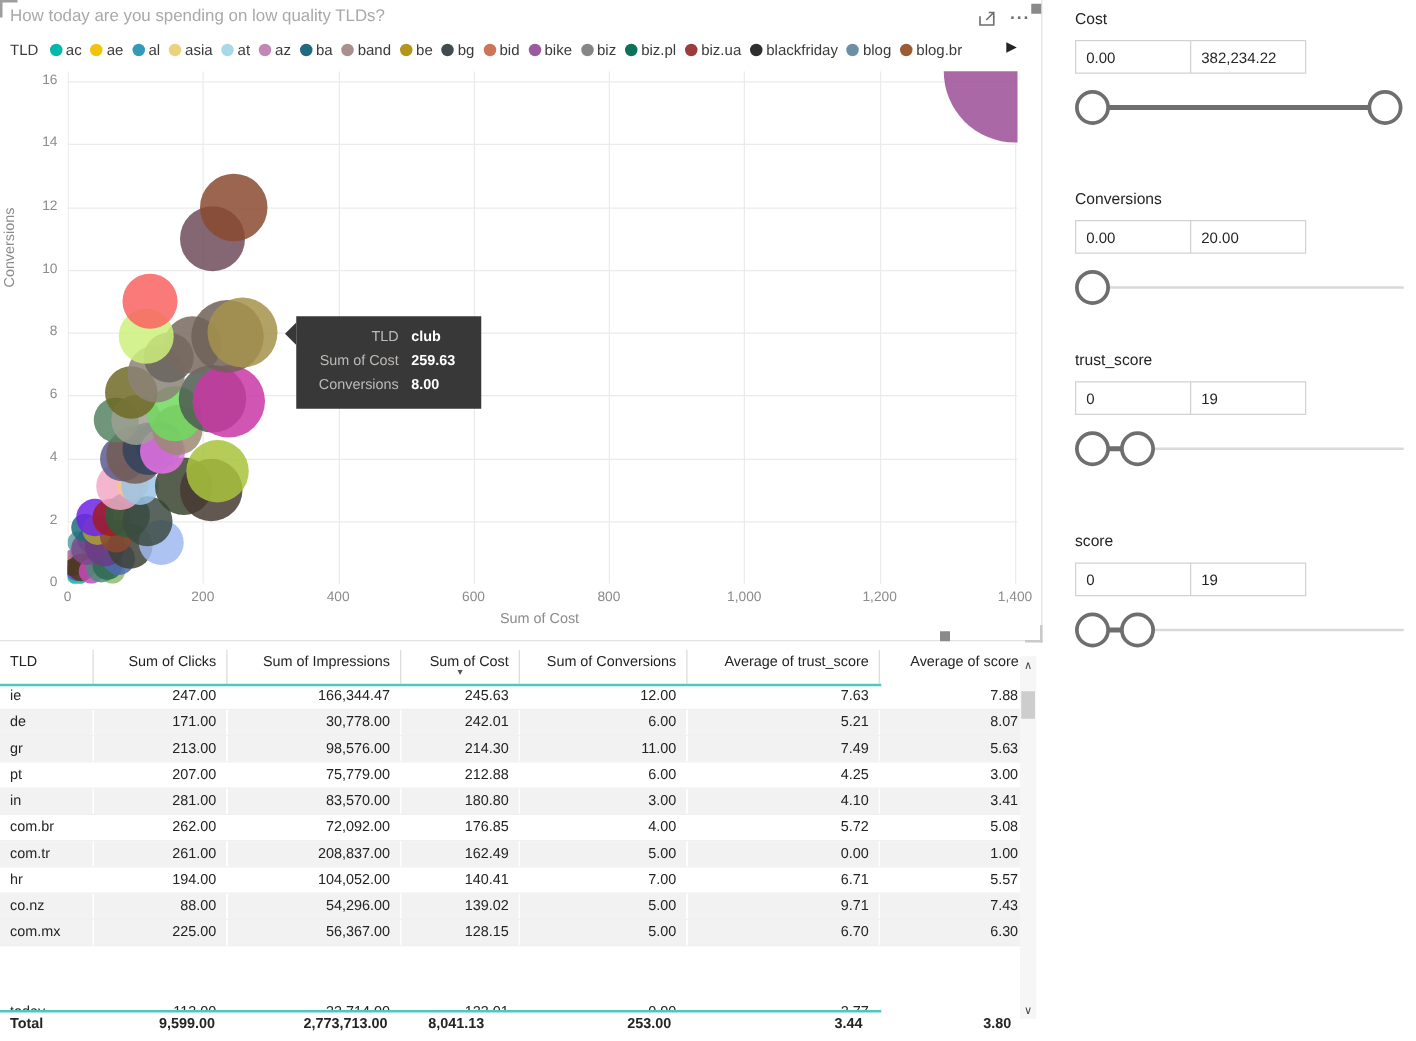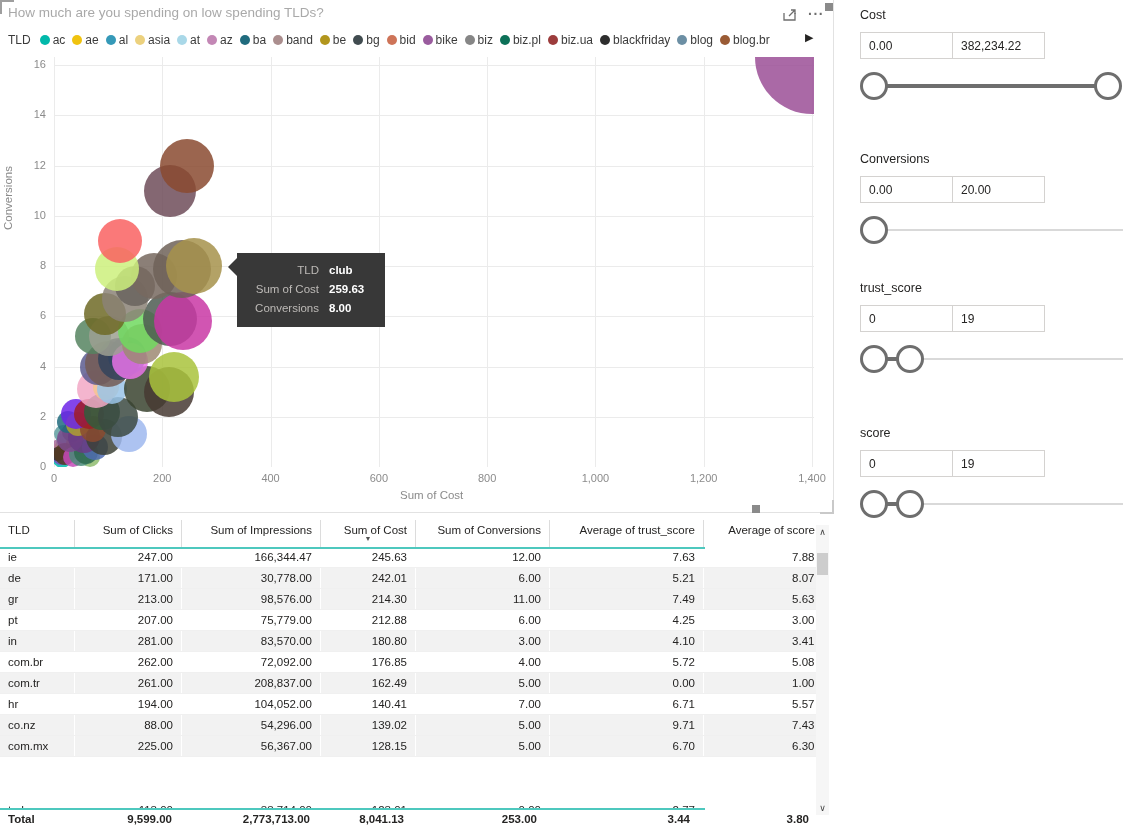--- a/index.html
+++ b/index.html
@@ -68,21 +68,21 @@
   .slider{position:absolute;left:15px;top:62px;width:262px;height:32px;}
   .track-light{position:absolute;height:2px;background:#d9d9d9;top:15px;}
   .track-dark{position:absolute;height:4px;background:#6e6e6e;top:14px;}
   .knob{position:absolute;width:22px;height:22px;border:3px solid #6e6e6e;border-radius:50%;background:#fff;top:2px;cursor:pointer;}
   #slicer-cost{top:8px;} #slicer-conversions{top:152px;} #slicer-trust{top:281px;} #slicer-score{top:426px;}
 </style>
 </head>
 <body>
 
 <div id="chart-panel" class="abs">
-  <div id="chart-title" class="abs">How much are you spending on low spending TLDs?</div>
+  <div id="chart-title" class="abs">How today are you spending on low quality TLDs?</div>
   <div id="corner-tl" class="abs"></div>
   <div id="corner-br" class="abs"></div>
   <div class="abs handle" style="left:825px;top:3px;"></div>
   <div class="abs handle" style="left:752px;top:505px;"></div>
 
   <svg id="focus-icon" class="abs" viewBox="0 0 16 16">
     <path d="M2 6 V13 H13 V6" fill="none" stroke="#6e6e6e" stroke-width="1.3"></path>
     <path d="M7 9 L13 3 M9 3 H13 V7" fill="none" stroke="#6e6e6e" stroke-width="1.3"></path>
   </svg>
   <div id="more-icon" class="abs">...</div>
@@ -400,21 +400,21 @@
       </table>
   </div>
   <div id="total-rule" class="abs" style="top:293px;"></div>
   <div class="abs" style="top:294px;left:0;width:705px;">
     <table id="total-table">
         <tbody>
           <tr id="total-row-tr">
             <td style="width: 58px;">Total</td>
             <td style="width: 90px;">9,599.00</td>
             <td style="width: 122px;">2,773,713.00</td>
-            <td style="width: 78px;">8,041.13</td>
+            <td style="width: 78px; text-align: center;">8,041.13</td>
             <td style="width: 117px;">253.00</td>
             <td style="width: 137px;">3.44</td>
             <td style="width: 103px;">3.80</td>
           </tr>
         </tbody>
       </table>
   </div>
   <div id="vscroll" class="abs">
     <div class="scroll-arrow" style="top:0;">∧</div>
     <div id="vthumb"></div>

